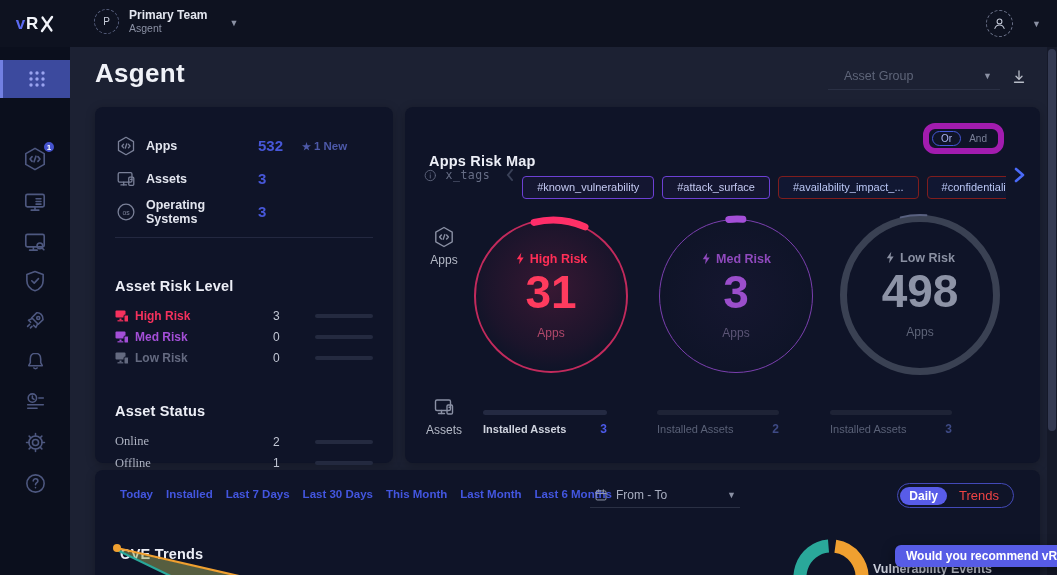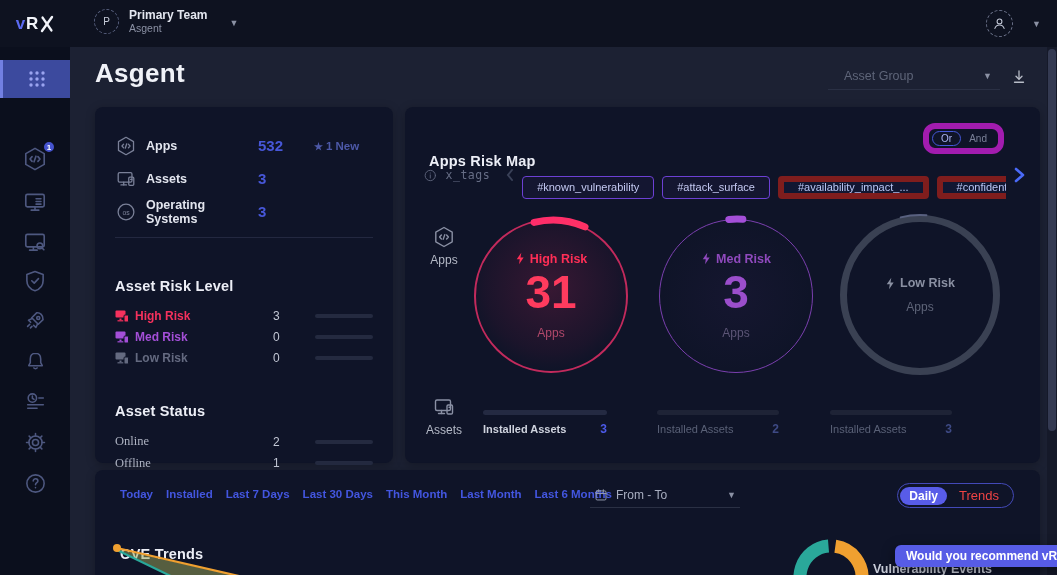--- a/index.html
+++ b/index.html
@@ -46,21 +46,21 @@
   .card-summary { left:95px; top:107px; width:298px; height:356px; }
   .card-riskmap { left:405px; top:107px; width:635px; height:356px; }
   .card-trends  { left:95px; top:470px; width:945px; height:150px; }
 
   
   .sum-rows { position:absolute; left:20px; top:22px; right:20px; }
   .sum-row { display:flex; align-items:center; height:33px; }
   .sum-row svg { stroke:#7a8098; fill:none; stroke-width:1.4; stroke-linecap:round; stroke-linejoin:round; }
   .sum-label { color:#e2e5ee; font-size:12.5px; font-weight:700; margin-left:9px; width:112px; }
   .sum-value { color:#4757d8; font-size:15px; font-weight:700; width:44px; }
-  .new-flag { color:#4d59a8; font-size:11.5px; font-weight:600;margin-left:12px; }
+  .new-flag { color:#4d59a8; font-size:11.5px; font-weight:600; }
   .new-flag .star { font-size:10px; margin-right:3px; }
   .divider { position:absolute; left:20px; right:20px; top:130px; height:1px; background:#232840; }
   .sec-title { color:#eceef6; font-size:14.5px; font-weight:700; letter-spacing:.2px;margin-top:30px; }
   .risk-sec { position:absolute; left:20px; right:20px; top:141px; }
   .risk-sec .sec-title { margin-bottom:11px; }
   .mini-row { display:flex; align-items:center; height:21px; font-size:12px; }
   .mini-ic { width:20px; display:flex; align-items:center; }
   .mini-label { flex:1; font-weight:600; }
   .mini-value { width:42px; color:#c2c7d4; }
   .bar { width:58px; height:4px; border-radius:2px; background:#242a40; overflow:hidden; }
@@ -76,21 +76,21 @@
   .orand { position:absolute; right:36px; top:16px; display:inline-flex; align-items:center; border:6px solid #a21caf;
     border-radius:12px; padding:2px 3px; cursor:pointer; }
   .orand .or { border:1px solid #4457d8; border-radius:10px; color:#aab3f0; font-size:10px; padding:1px 8px; }
   .orand .and { color:#7a8098; font-size:10px; padding:1px 8px; }
   .tags-row { position:absolute; left:18px; top:56px; right:14px; height:24px; display:flex; align-items:center; }
   .xtags-label { font-family:"DejaVu Sans Mono", monospace; color:#666d85; font-size:11.5px; letter-spacing:.5px; margin:0 14px 0 8px; }
   .tag-strip { display:flex; gap:8px; overflow:hidden; width:498px; margin-left:6px;margin-top:24px; }
   .tag { flex-shrink:0; white-space:nowrap; height:23px; display:flex; align-items:center; padding:0 14px;
     border-radius:4px; font-size:11px; cursor:pointer; }
   .tag-purple { border:1px solid #6c40d4; color:#c4c9f2; background:rgba(108,64,212,.06); }
-  .tag-blue { border:6px solid #7f1d1d; color:#b9c6f4; background:rgba(51,86,214,.06); }
+  .tag-blue { border:1px solid #7f1d1d; color:#b9c6f4; background:rgba(51,86,214,.06); }
   .chev { display:flex; align-items:center; cursor:pointer; }
   .chev-right { margin-left:6px; }
   .rail { position:absolute; left:14px; width:50px; display:flex; flex-direction:column; align-items:center; }
   .rail svg { stroke:#8a90a4; fill:none; stroke-width:1.4; stroke-linecap:round; stroke-linejoin:round; }
   .rail-label { color:#b4b9c6; font-size:12px; margin-top:4px; }
   .gauge { position:absolute; border-radius:50%; display:flex; flex-direction:column; align-items:center; justify-content:center; }
   .g-high { left:69px; top:112px; width:154px; height:154px; border:2px solid #c22a5c;
     background:radial-gradient(circle at 50% 44%, rgba(200,38,90,.22), rgba(130,22,66,.10) 58%, rgba(40,12,40,0) 74%); }
   .g-med { left:254px; top:112px; width:154px; height:154px; border:1.5px solid #7a3fae;
     background:radial-gradient(circle, rgba(130,60,180,.06), transparent 70%); }
@@ -466,20 +466,21 @@
     <div class="gauge g-low">
       <svg class="g-arc" width="172" height="172" viewBox="0 0 172 172" style="left:-13px; top:-13px;">
         <circle cx="86" cy="86" r="80" fill="none" stroke="#596180" stroke-width="2" stroke-linecap="round" stroke-dasharray="26 477" transform="rotate(-104 86 86)"></circle>
       </svg>
       <div class="g-label">
         <svg width="10" height="13" viewBox="0 0 14 20">
             <path d="M9 1 L2 11 H6.6 L5.6 19 L12.6 8.6 H7.8 Z" fill="currentColor"></path>
           </svg>
         <span>Low Risk</span>
       </div>
+      <div class="g-value">498</div>
       <div class="g-sub">Apps</div>
     </div>
 
     <div class="inst-bar ib-1"><span class="fill" style="width: 100%;"></span></div>
     <div class="inst-bar ib-2"><span class="fill" style="width: 69%;"></span></div>
     <div class="inst-bar ib-3"><span class="fill" style="width: 100%;"></span></div>
 
     <div class="inst-row ir-1">
       <span class="il">Installed Assets</span>
       <span class="iv">3</span>

